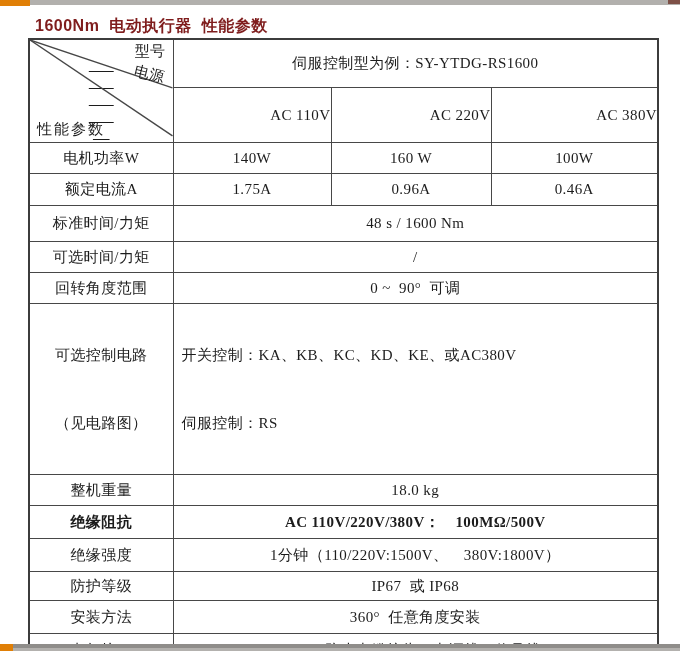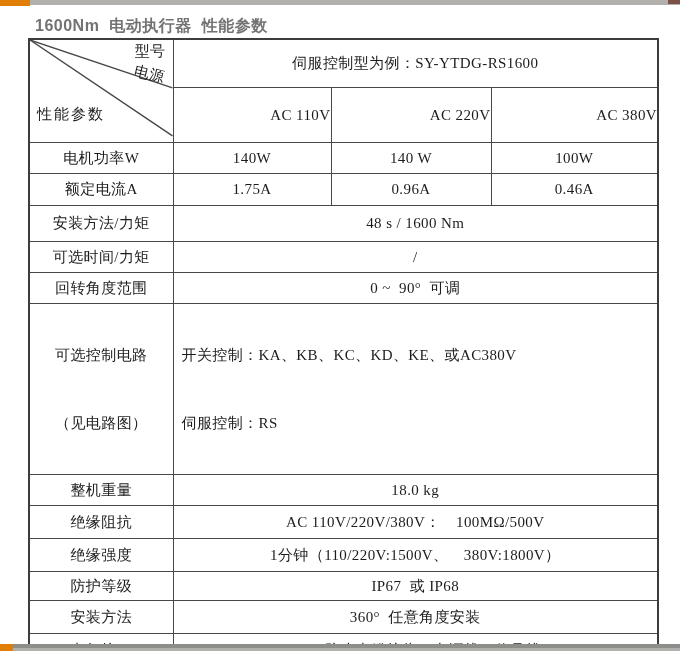--- a/index.html
+++ b/index.html
@@ -15,21 +15,21 @@
   .top-strip{position:absolute;left:0;top:0;width:680px;height:5px;background:#b2b0ad;}
   .top-strip-orange{position:absolute;left:0;top:0;width:30px;height:6px;background:#e07f06;}
   .top-strip-dark{position:absolute;right:0;top:0;width:12px;height:4px;background:#7d5047;}
   .bottom-strip{position:absolute;left:0;top:644px;width:680px;height:7px;background:#8f8d8a;}
   .bottom-strip-light{position:absolute;left:0;top:648px;width:680px;height:3px;background:#b3b1ae;}
   .bottom-strip-orange{position:absolute;left:0;top:644px;width:13px;height:7px;background:#e07f06;}
 
   .page-title{
     position:absolute;left:35px;top:5px;
     font-family:"Liberation Sans","DejaVu Sans",sans-serif;
-    font-weight:bold;font-size:16px;color:#737373;
+    font-weight:bold;font-size:16px;color:#7f1d1d;
     white-space:pre;letter-spacing:0.5px;
   }
 
   table.spec{
     position:absolute;left:28px;top:38px;
     border-collapse:collapse;table-layout:fixed;
     width:629px;
     font-size:15px;
   }
   table.spec{border:2px solid #3c3c3c;}
@@ -47,37 +47,37 @@
 
   tr.r1 td{height:29px;}
   tr.r2 td{height:33px;text-align:right;}
   tr.r3 td{height:30px;}
   tr.r4 td{height:31px;}
   tr.r5 td{height:35px;}
   tr.r6 td{height:30px;margin-top:26px;}
   tr.r7 td{height:30px;}
   tr.r8 td{height:74px;}
   tr.r9 td{height:30px;}
-  tr.r10 td{height:32px;}
+  tr.r10 td{height:32px;font-weight:bold;}
   tr.r11 td{height:32px;text-align:center;}
   tr.r12 td{height:28px;}
   tr.r13 td{height:32px;}
   tr.r14 td{height:32px;}
 
   td.pad-big{text-align:left;padding-left:98px;}
   td.pad-mid{text-align:left;padding-left:106px;margin-top:32px;}
   td.pad-small{text-align:left;padding-left:16px;}
 
   
-  td.diag{position:relative;padding:0;}
+  td.diag{position:relative;padding:0;text-decoration:underline;}
   td.diag svg{position:absolute;left:0;top:0;width:100%;height:100%;display:block;}
   td.diag .lbl{position:absolute;line-height:1;}
   .lbl-model{top:4px;right:7px;}
   .lbl-power{top:27px;right:8px;transform:rotate(14deg);transform-origin:center;}
-  .lbl-param{bottom:20px;left:7px;letter-spacing:2px;}
+  .lbl-param{bottom:5px;left:7px;letter-spacing:2px;}
 
   .two-line span{display:block;line-height:34px;}
   td.ctrl-val span{display:block;line-height:34px;text-align:left;margin-left:8px;}
 </style>
 </head>
 <body>
 
 <div class="top-strip"></div>
 <div class="top-strip-orange"></div>
 <div class="top-strip-dark"></div>
@@ -108,33 +108,33 @@
 
   <tr class="r2">
     <td>AC 110V</td>
     <td>AC 220V</td>
     <td>AC 380V</td>
   </tr>
 
   <tr class="r3">
     <td>电机功率W</td>
     <td>140W</td>
-    <td>140 W</td>
+    <td>160 W</td>
     <td>100W</td>
   </tr>
 
   <tr class="r4">
     <td>额定电流A</td>
     <td>1.75A</td>
     <td>0.96A</td>
     <td>0.46A</td>
   </tr>
 
   <tr class="r5">
-    <td>安装方法/力矩</td>
+    <td>标准时间/力矩</td>
     <td colspan="3" class="pad-big">48 s / 1600 Nm</td>
   </tr>
 
   <tr class="r6">
     <td>可选时间/力矩</td>
     <td colspan="3" class="pad-big">/</td>
   </tr>
 
   <tr class="r7">
     <td>回转角度范围</td>

